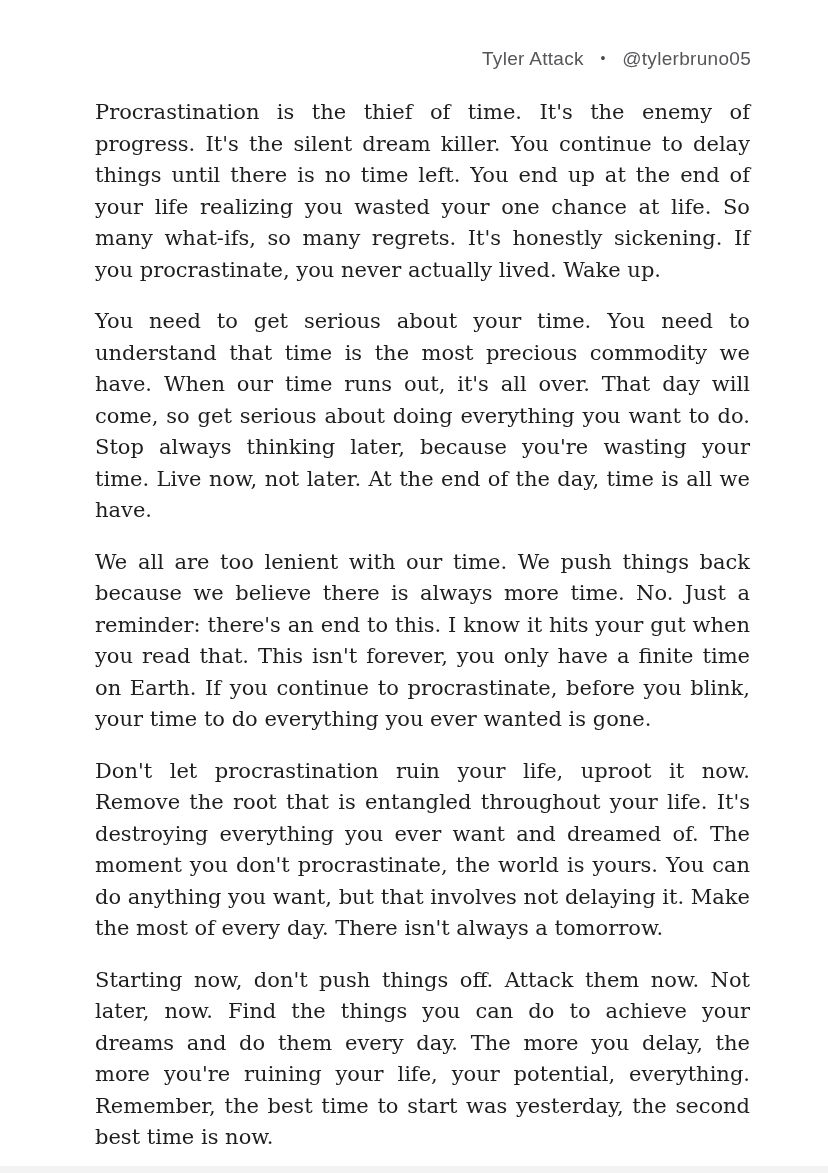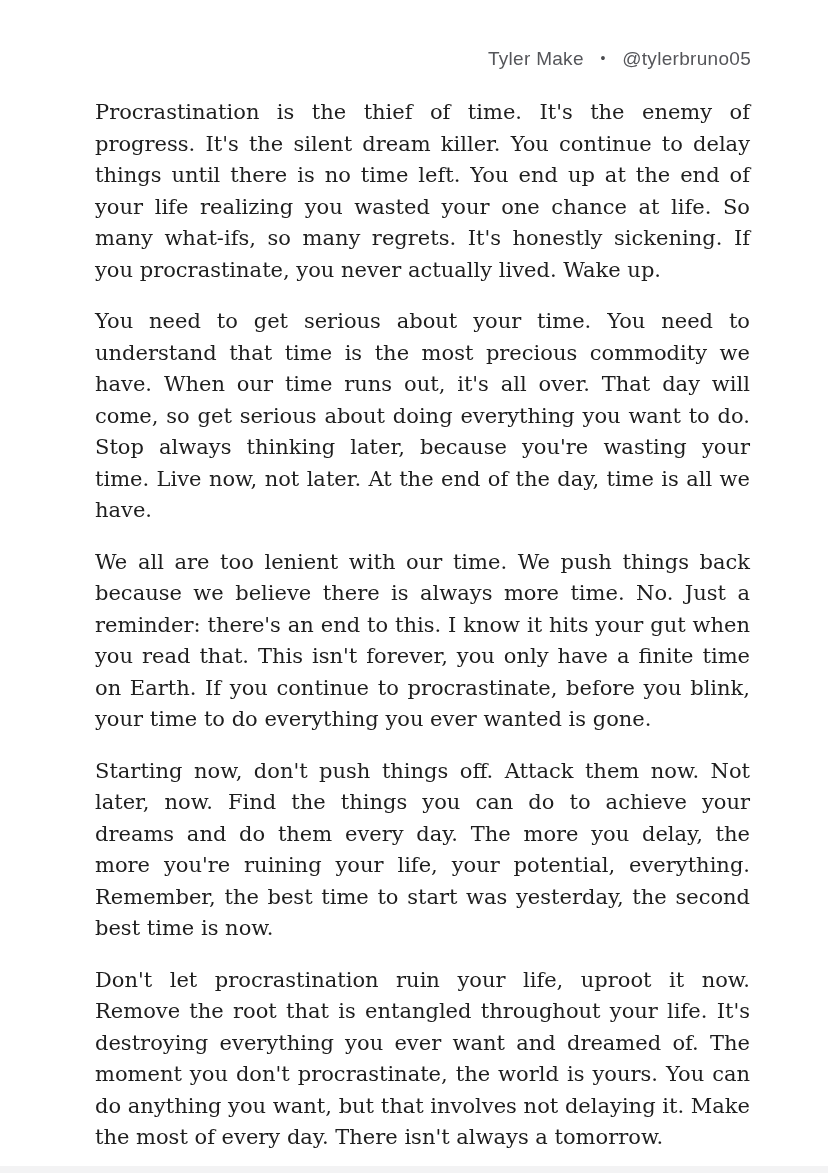--- a/index.html
+++ b/index.html
@@ -59,28 +59,28 @@
     height: 7px;
     background: #f3f3f4;
   }
 </style>
 </head>
 <body>
 
 <div class="page">
 
   <header class="byline">
-    <span>Tyler Make</span>
+    <span>Tyler Attack</span>
     <span class="dot">•</span>
     <span>@tylerbruno05</span>
   </header>
 
   <main class="body-text">
     <p>Procrastination is the thief of time. It's the enemy of progress. It's the silent dream killer. You continue to delay things until there is no time left. You end up at the end of your life realizing you wasted your one chance at life. So many what-ifs, so many regrets. It's honestly sickening. If you procrastinate, you never actually lived. Wake up.</p>
     <p>You need to get serious about your time. You need to understand that time is the most precious commodity we have. When our time runs out, it's all over. That day will come, so get serious about doing everything you want to do. Stop always thinking later, because you're wasting your time. Live now, not later. At the end of the day, time is all we have.</p>
     <p>We all are too lenient with our time. We push things back because we believe there is always more time. No. Just a reminder: there's an end to this. I know it hits your gut when you read that. This isn't forever, you only have a finite time on Earth. If you continue to procrastinate, before you blink, your time to do everything you ever wanted is gone.</p>
+    <p>Don't let procrastination ruin your life, uproot it now. Remove the root that is entangled throughout your life. It's destroying everything you ever want and dreamed of. The moment you don't procrastinate, the world is yours. You can do anything you want, but that involves not delaying it. Make the most of every day. There isn't always a tomorrow.</p>
     <p>Starting now, don't push things off. Attack them now. Not later, now. Find the things you can do to achieve your dreams and do them every day. The more you delay, the more you're ruining your life, your potential, everything. Remember, the best time to start was yesterday, the second best time is now.</p>
-    <p>Don't let procrastination ruin your life, uproot it now. Remove the root that is entangled throughout your life. It's destroying everything you ever want and dreamed of. The moment you don't procrastinate, the world is yours. You can do anything you want, but that involves not delaying it. Make the most of every day. There isn't always a tomorrow.</p>
   </main>
 
   <div class="footer-strip"></div>
 
 </div>
 
 </body></html>

